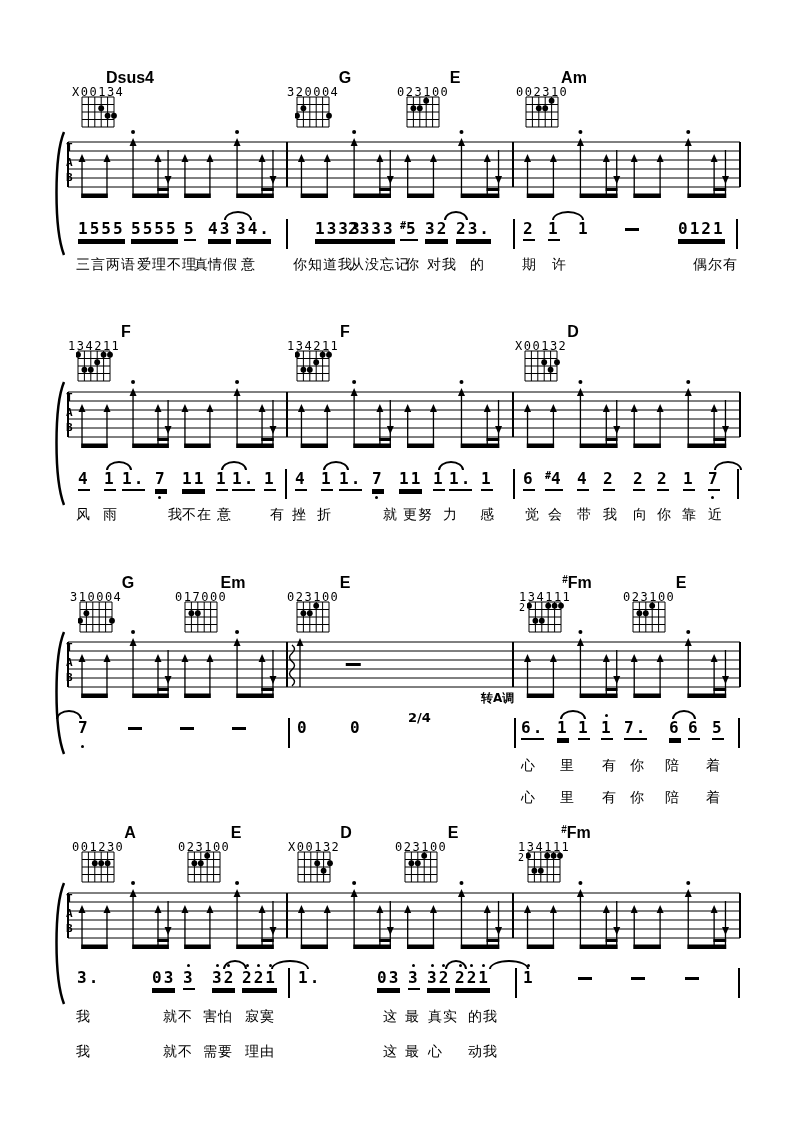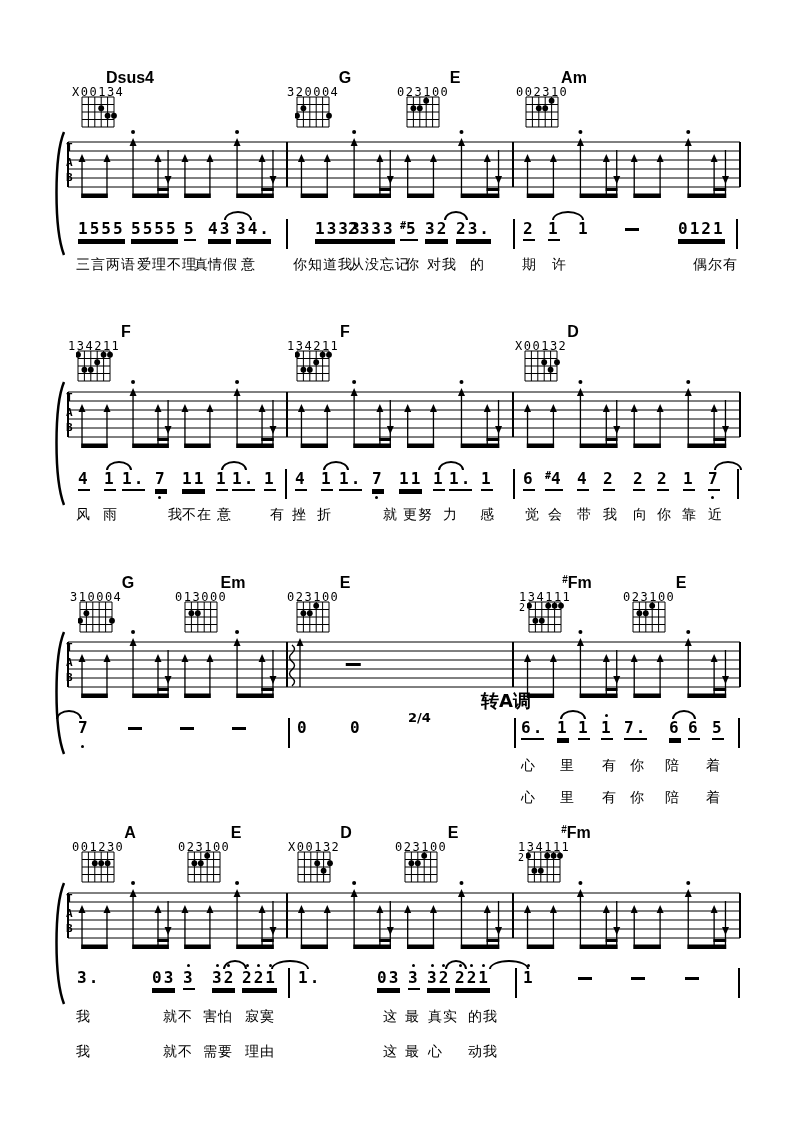--- a/index.html
+++ b/index.html
@@ -16,21 +16,21 @@
   .odot{width:3px;height:3px;border-radius:50%;background:#000;}
   .tie{height:7px;border:2px solid #000;border-bottom:none;
        border-radius:100% 100% 0 0 / 200% 200% 0 0;}
   .nbar{width:2px;height:30px;background:#000;}
   .lyr{font-size:14px;letter-spacing:1px;line-height:1.15;white-space:nowrap;}
   .cname{font-family:"Liberation Sans","DejaVu Sans",sans-serif;font-weight:bold;
          font-size:16px;line-height:1;text-align:center;width:60px;white-space:nowrap;margin-left:32px;}
   .cfing{font-family:"DejaVu Sans Mono",monospace;font-size:12px;line-height:1;
          letter-spacing:1.5px;text-align:center;width:52px;white-space:nowrap;}
   .cbase{font-family:"DejaVu Sans Mono",monospace;font-size:10px;line-height:1;}
-  .mod{font-weight:bold;font-size:18px;line-height:1;white-space:nowrap;}
+  .mod{font-weight:bold;font-size:12px;line-height:1;white-space:nowrap;}
   .ts{font-weight:bold;font-size:13px;line-height:1;white-space:nowrap;}
 </style>
 </head>
 <body>
 
 <div id="page">
     <svg width="793" height="140" class="abs" style="left: 0px; top: 128px;">
       <line x1="68" y1="14" x2="740" y2="14" stroke="#000" stroke-width="1"></line>
       <line x1="68" y1="23" x2="740" y2="23" stroke="#000" stroke-width="1"></line>
       <line x1="68" y1="32" x2="740" y2="32" stroke="#000" stroke-width="1"></line>
@@ -545,21 +545,21 @@
       <line x1="2" y1="2" x2="34" y2="2" stroke="#000" stroke-width="1"></line>
       <line x1="2" y1="9.5" x2="34" y2="9.5" stroke="#000" stroke-width="1"></line>
       <line x1="2" y1="17" x2="34" y2="17" stroke="#000" stroke-width="1"></line>
       <line x1="2" y1="24.5" x2="34" y2="24.5" stroke="#000" stroke-width="1"></line>
       <line x1="2" y1="32" x2="34" y2="32" stroke="#000" stroke-width="1"></line>
       <circle cx="8.4" cy="13.25" r="2.9" fill="#000"></circle>
       <circle cx="2" cy="20.75" r="2.9" fill="#000"></circle>
       <circle cx="34" cy="20.75" r="2.9" fill="#000"></circle>
     </svg>
     <div class="abs cname" style="left: 171px; top: 575px;">Em</div>
-    <div class="abs cfing" style="left: 175px; top: 591px;">013000</div>
+    <div class="abs cfing" style="left: 175px; top: 591px;">017000</div>
     <svg width="38" height="36" class="abs" style="left: 183px; top: 600px;">
       <line x1="2" y1="2" x2="2" y2="32" stroke="#000" stroke-width="1"></line>
       <line x1="8.4" y1="2" x2="8.4" y2="32" stroke="#000" stroke-width="1"></line>
       <line x1="14.8" y1="2" x2="14.8" y2="32" stroke="#000" stroke-width="1"></line>
       <line x1="21.200000000000003" y1="2" x2="21.200000000000003" y2="32" stroke="#000" stroke-width="1"></line>
       <line x1="27.6" y1="2" x2="27.6" y2="32" stroke="#000" stroke-width="1"></line>
       <line x1="34" y1="2" x2="34" y2="32" stroke="#000" stroke-width="1"></line>
       <line x1="2" y1="2" x2="34" y2="2" stroke="#000" stroke-width="1"></line>
       <line x1="2" y1="9.5" x2="34" y2="9.5" stroke="#000" stroke-width="1"></line>
       <line x1="2" y1="17" x2="34" y2="17" stroke="#000" stroke-width="1"></line>

